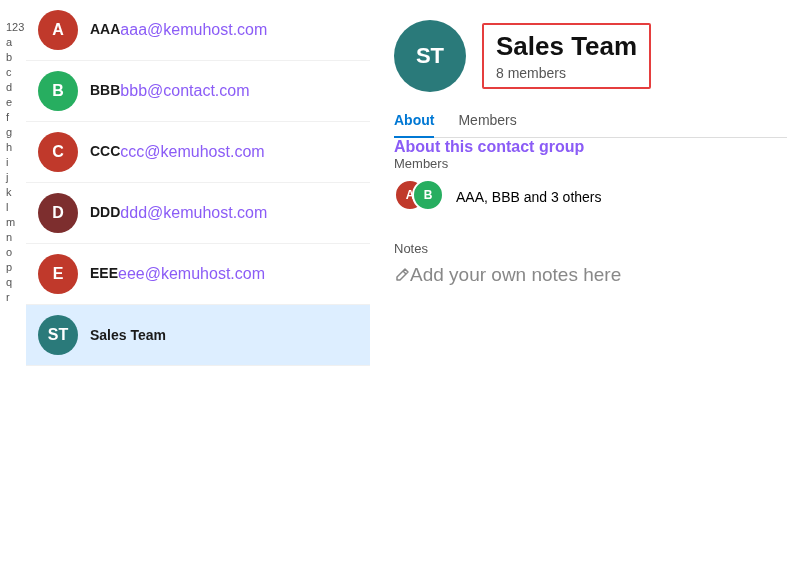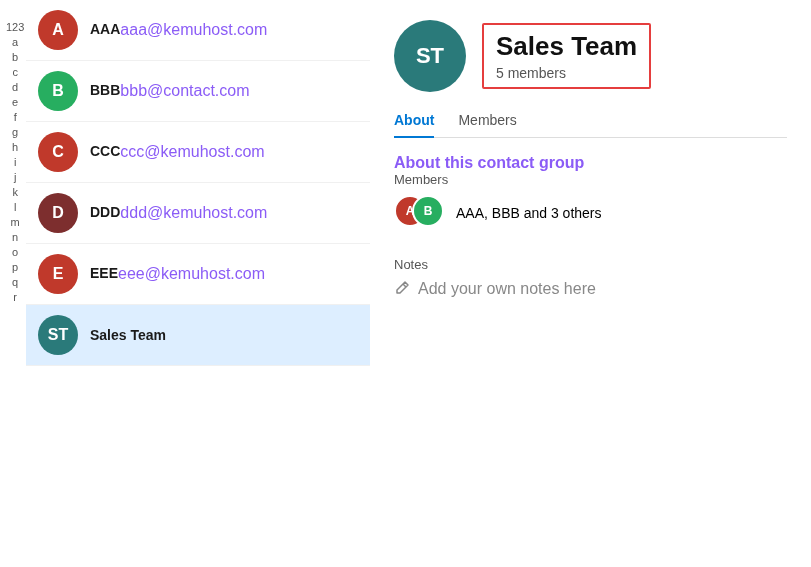--- a/index.html
+++ b/index.html
@@ -14,21 +14,20 @@
       color: #333;
     }
 
     .alphabet-sidebar {
       position: absolute;
       left: 6px;
       top: 20px;
       display: flex;
       flex-direction: column;
       gap: 1px;
-      align-items: center;
     }
     .alphabet-sidebar span {
       font-size: 11px;
       color: #555;
       line-height: 14px;
       cursor: pointer;
     }
 
     .contacts-area {
       margin-left: 26px;
@@ -151,21 +150,20 @@
       letter-spacing: 2px;
       background: none;
       border: none;
     }
 
     
     .tabs {
       display: flex;
       gap: 24px;
       border-bottom: 1px solid #ddd;
-      margin-bottom: 16px;
     }
     .tab {
       padding: 8px 0;
       font-size: 14px;
       cursor: pointer;
       color: #555;
       border-bottom: 2px solid transparent;
       margin-bottom: -1px;
     }
     .tab.active {
@@ -219,23 +217,23 @@
       font-size: 14px;
       color: #000000;
     }
 
     .notes-section {
       margin-top: 8px;
     }
 
     .notes-row {
       display: flex;
-      gap: 8px;
-      color: #555;
-      font-size: 16px;
+      align-items: center;
+      color: #555;
+      font-size: 19px;
     }
 
     .left-wrapper {
       display: flex;
       position: relative;
       flex: 0 0 370px;
     }
   </style>
 </head>
 <body>
@@ -305,21 +303,21 @@
         </div>
       </div>
     </div>
 </div>
 
 <div class="right-panel">
   <div class="profile-header">
     <div class="profile-avatar" id="group-avatar" style="background: rgb(42, 122, 122);">ST</div>
     <div class="profile-title-area">
       <div class="profile-name">Sales Team</div>
-      <div class="profile-members">5 members</div>
+      <div class="profile-members">8 members</div>
     </div>
   </div>
 
 
   <div class="tabs" id="tab-bar">
       <div class="tab active">About</div>
       <div class="tab">Members</div>
     </div>
 
   <div class="section-title">About this contact group</div>

